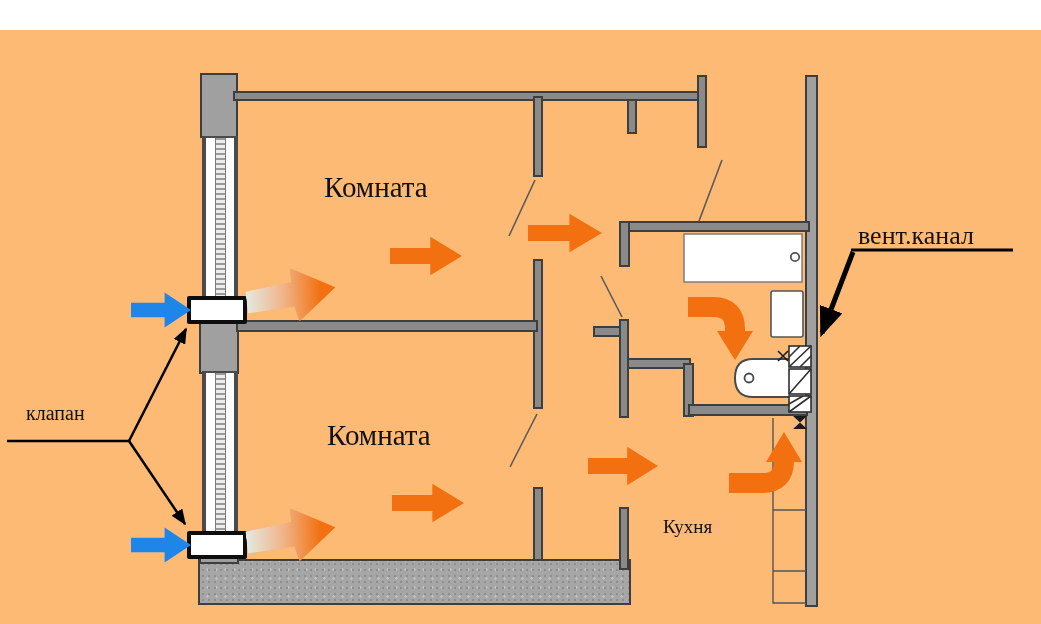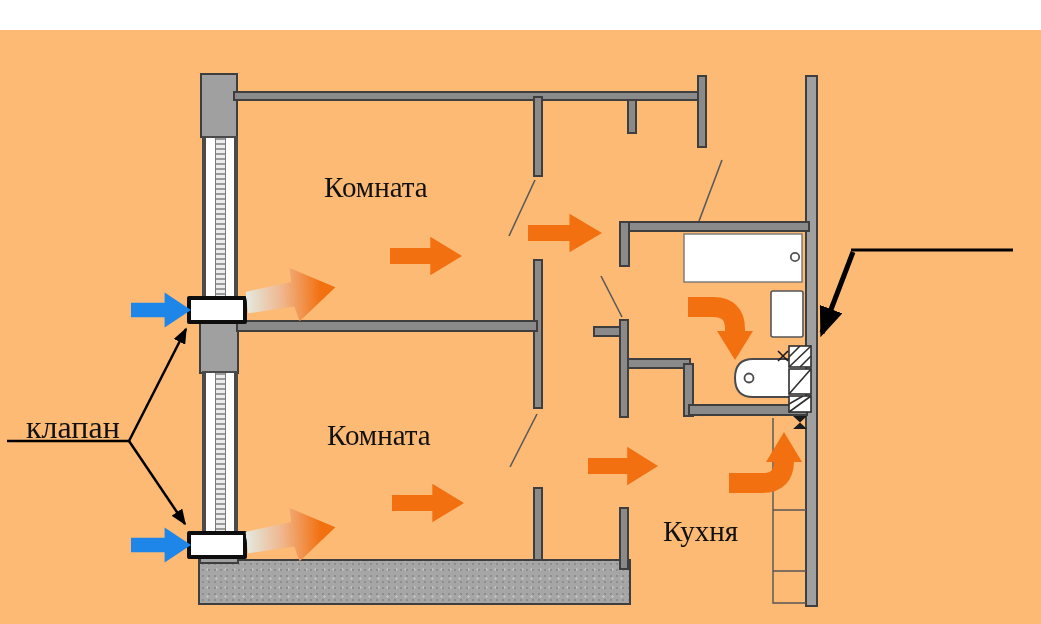--- a/index.html
+++ b/index.html
@@ -122,16 +122,17 @@
       <path d="M7 411 H129" stroke-width="2.5"></path>
       <line x1="129" y1="411" x2="186" y2="299" stroke-width="2.5" marker-end="url(#ah)"></line>
       <line x1="129" y1="411" x2="185" y2="494" stroke-width="2.5" marker-end="url(#ah)"></line>
       <path d="M851 220 H1013" stroke-width="3"></path>
       <line x1="853" y1="222" x2="822" y2="303" stroke-width="5" marker-end="url(#ahBig)"></line>
     </g>
   </svg>
 
   <div class="lbl" style="left:324px;top:143px;font-size:29px">Комната</div>
   <div class="lbl" style="left:327px;top:391px;font-size:29px">Комната</div>
-  <div class="lbl" style="left:663px;top:487px;font-size:29px">Кухня</div>
-  <div class="lbl" style="left:26px;top:381px;font-size:32px">клапан</div>
+  <div class="lbl" style="left:663px;top:487px;font-size:19px">Кухня</div>
+  <div class="lbl" style="left:26px;top:373px;font-size:20px">клапан</div>
+  <div class="lbl" style="left:858px;top:193px;font-size:26px">вент.канал</div>
 
 </div>
 
 </body></html>

